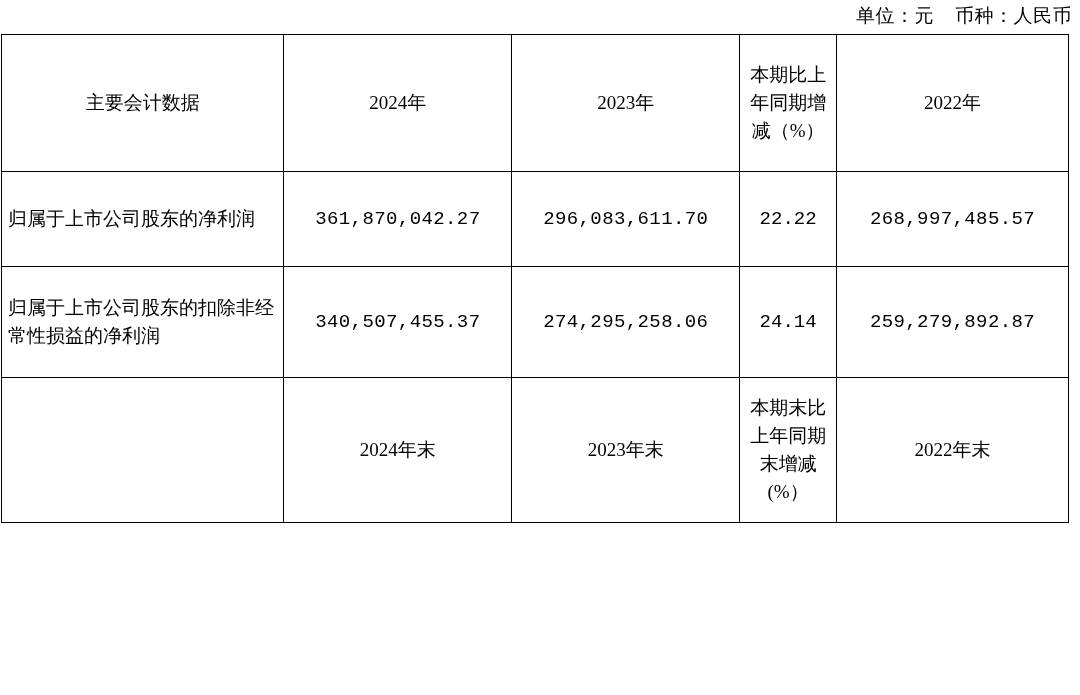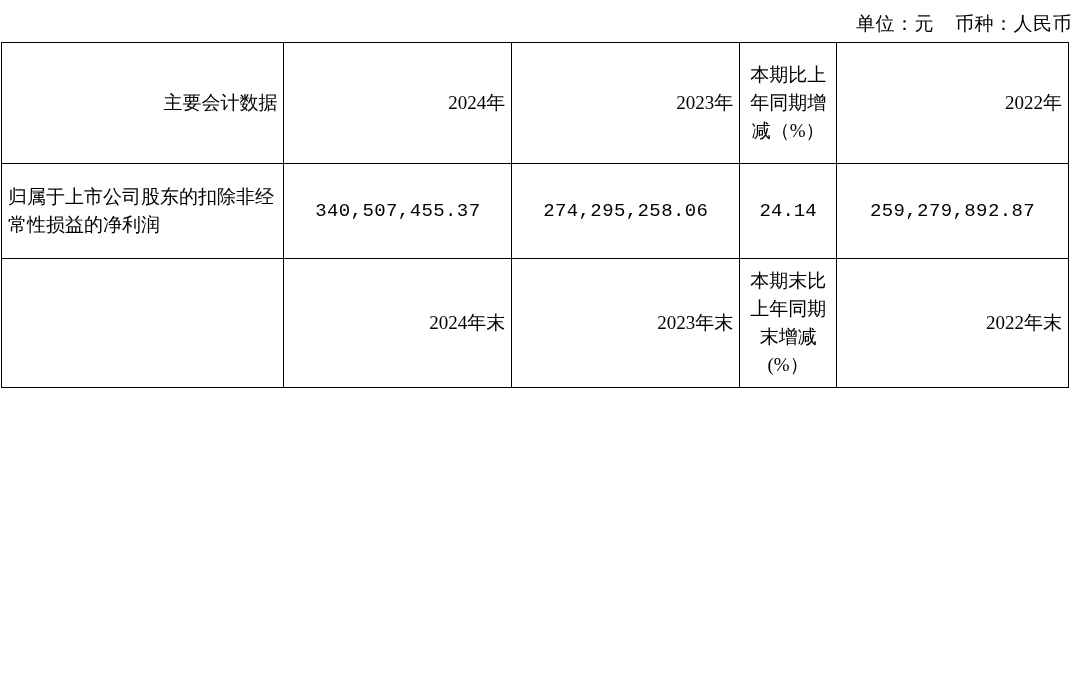--- a/index.html
+++ b/index.html
@@ -17,49 +17,49 @@
   .page {
     width: 1080px;
     height: 695px;
     position: relative;
     box-sizing: border-box;
   }
   .unit-line {
     text-align: right;
     font-size: 19px;
     line-height: 28px;
-    padding: 10px 8px 4px 0;
+    padding: 2px 8px 4px 0;
     letter-spacing: 0.5px;
     white-space: pre;
   }
   table.fin {
     border-collapse: collapse;
     width: 1068px;
     margin: 0 0 0 1px;
     table-layout: fixed;
   }
   table.fin td {
     border: 1px solid #000000;
     font-size: 19px;
     line-height: 28px;
-    padding: 8px 6px;
+    padding: 16px 6px;
     vertical-align: middle;
   }
   .col-label { width: 280px; }
   .col-y1 { width: 226px; }
   .col-y2 { width: 226px; }
   .col-chg { width: 96px; }
   .col-y3 { width: 230px; }
 
   .label-cell {
     text-align: left;
     padding-left: 8px;
   }
   .head-cell {
-    text-align: right;
+    text-align: center;
   }
   .num-cell {
     text-align: center;
     font-family: "Liberation Mono", "DejaVu Sans Mono", monospace;
     font-size: 18px;
     letter-spacing: 0.4px;
   }
   .chg-cell {
     text-align: center;
     font-family: "Liberation Mono", "DejaVu Sans Mono", monospace;
@@ -95,20 +95,27 @@
     <tbody>
       <tr class="tall-row">
         <td class="head-cell">主要会计数据</td>
         <td class="head-cell">2024年</td>
         <td class="head-cell">2023年</td>
         <td class="narrow-head">本期比上年同期增减（%）</td>
         <td class="head-cell">2022年</td>
       </tr>
 
 
+      <tr class="mid-row">
+        <td class="label-cell">归属于上市公司股东的净利润</td>
+        <td class="num-cell">361,870,042.27</td>
+        <td class="num-cell">296,083,611.70</td>
+        <td class="chg-cell">22.22</td>
+        <td class="num-cell">268,997,485.57</td>
+      </tr>
 
       <tr class="tall2-row">
         <td class="label-cell">归属于上市公司股东的扣除非经常性损益的净利润</td>
         <td class="num-cell">340,507,455.37</td>
         <td class="num-cell">274,295,258.06</td>
         <td class="chg-cell">24.14</td>
         <td class="num-cell">259,279,892.87</td>
       </tr>
 
 

